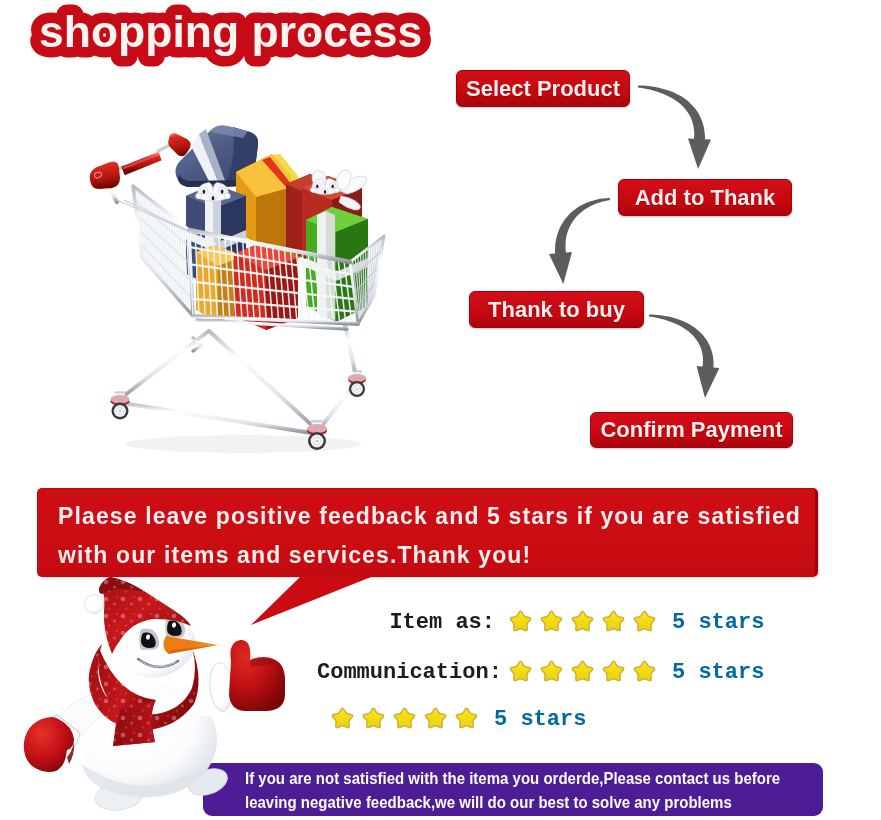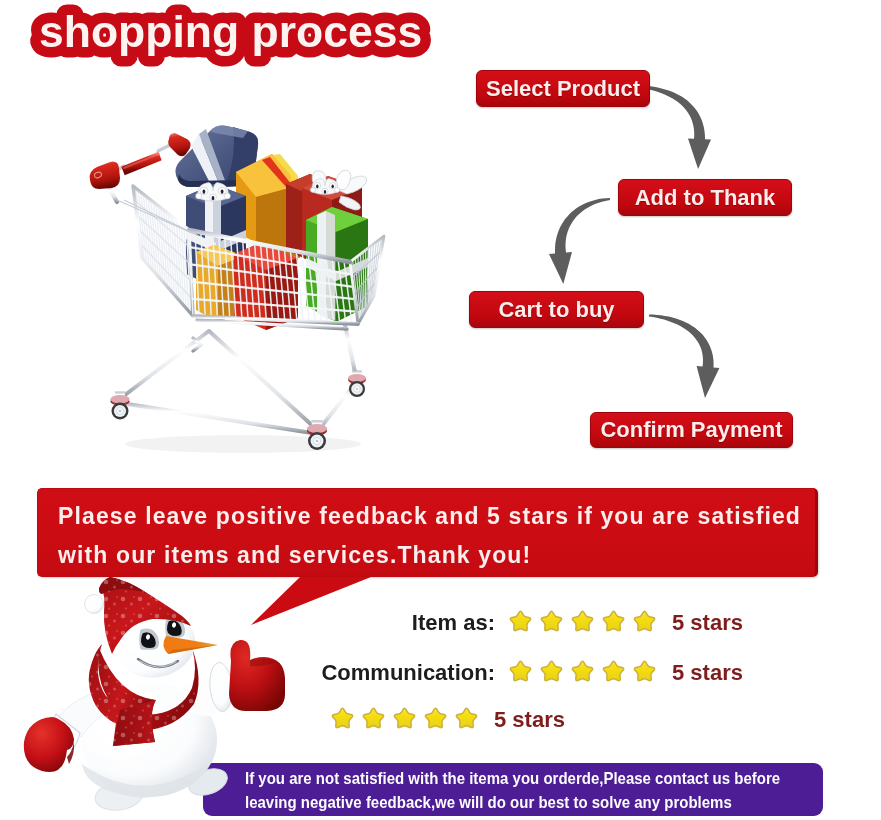--- a/index.html
+++ b/index.html
@@ -37,26 +37,26 @@
   #snowman-svg{left:0;top:570px;}
   #bubble-tail{left:251px;top:577px;}
   #graybar{left:203px;top:763px;width:620px;height:53px;border-radius:9px;background:#4c1d95;}
   #graybar .gline{color:#fdfdfd;font-weight:bold;font-size:15px;position:absolute;left:42px;white-space:nowrap;
     transform:scaleY(1.1);transform-origin:left top;}
   #graybar .g1{top:6px;}
   #graybar .g2{top:30px;}
 
   
 
-  .rate-row{position:absolute;left:317px;width:460px;height:26px;display:flex;}
+  .rate-row{position:absolute;left:317px;width:460px;height:26px;display:flex;font-family:Liberation Mono, monospace;}
   .rate-row .ratelabel{width:178px;text-align:right;white-space:nowrap;}
   .rate-row .stars{margin-left:13px;display:block;}
   .rate-row .ratevalue{margin-left:10px;white-space:nowrap;}
   .ratelabel{font-weight:bold;font-size:22px;color:#1d1d1d;line-height:26px;}
-  .ratevalue{font-weight:bold;font-size:22px;color:#7f1d1d;line-height:26px;}
+  .ratevalue{font-weight:bold;font-size:22px;color:#0369a1;line-height:26px;}
 
 </style>
 </head>
 <body>
 
 <div class="page">
 
   <svg class="abs" id="title-wrap" width="440" height="70" viewBox="0 0 440 70">
     <text x="39" y="47" class="title-out">shopping process</text>
     <text x="39" y="47" class="title-in">shopping process</text>
@@ -313,28 +313,28 @@
           </g>
 </g>
 </g>
 
   </svg>
   <svg class="abs" id="flow-arrows" width="881" height="460" viewBox="0 0 881 460">
     <path d="M637.9,87.5 L641.9,88.1 L645.7,88.8 L649.5,89.6 L653.2,90.6 L656.7,91.6 L660.2,92.8 L663.5,94.0 L666.7,95.4 L669.7,96.9 L672.6,98.6 L675.3,100.3 L677.9,102.1 L680.3,104.1 L682.5,106.1 L684.5,108.3 L686.4,110.5 L688.1,112.9 L689.5,115.3 L690.8,117.8 L691.9,120.5 L692.7,123.2 L693.4,126.1 L693.9,129.1 L694.2,132.2 L694.2,135.4 L694.0,138.8 L688.0,138.5 L698.1,169.0 L711.0,139.5 L705.0,139.2 L704.9,135.1 L704.5,131.2 L703.9,127.4 L702.9,123.7 L701.8,120.2 L700.3,116.9 L698.7,113.7 L696.8,110.8 L694.7,108.0 L692.4,105.4 L690.0,102.9 L687.4,100.6 L684.6,98.6 L681.7,96.6 L678.6,94.9 L675.4,93.3 L672.1,91.8 L668.7,90.5 L665.1,89.4 L661.5,88.4 L657.8,87.5 L654.0,86.8 L650.1,86.3 L646.2,85.8 L642.1,85.6 L638.1,85.5 Z" fill="#5d5d5d"></path>
     <path d="M609.9,198.0 L606.1,198.2 L602.3,198.6 L598.7,199.1 L595.2,199.9 L591.8,200.9 L588.6,202.0 L585.4,203.3 L582.4,204.7 L579.5,206.3 L576.7,208.1 L574.1,210.0 L571.6,212.1 L569.3,214.3 L567.2,216.7 L565.1,219.1 L563.3,221.7 L561.6,224.5 L560.1,227.3 L558.8,230.3 L557.7,233.3 L556.7,236.5 L556.0,239.8 L555.4,243.1 L555.1,246.5 L555.0,250.0 L555.0,253.5 L549.0,254.0 L563.3,283.9 L572.0,252.0 L566.0,252.5 L565.7,249.6 L565.5,246.8 L565.5,244.0 L565.7,241.2 L566.0,238.5 L566.5,235.8 L567.2,233.2 L568.0,230.7 L569.0,228.2 L570.2,225.8 L571.5,223.4 L572.9,221.2 L574.5,218.9 L576.3,216.8 L578.3,214.8 L580.4,212.9 L582.7,211.0 L585.1,209.3 L587.7,207.7 L590.4,206.2 L593.3,204.8 L596.4,203.6 L599.6,202.5 L602.9,201.5 L606.4,200.7 L610.1,200.0 Z" fill="#5d5d5d"></path>
     <path d="M648.9,316.5 L652.9,317.1 L656.7,317.8 L660.5,318.7 L664.1,319.6 L667.6,320.7 L671.0,321.9 L674.2,323.2 L677.4,324.6 L680.3,326.1 L683.1,327.7 L685.8,329.5 L688.3,331.3 L690.6,333.3 L692.7,335.3 L694.6,337.4 L696.3,339.7 L697.9,342.0 L699.2,344.3 L700.3,346.8 L701.3,349.3 L702.0,351.9 L702.5,354.6 L702.9,357.4 L703.0,360.3 L702.9,363.4 L702.5,366.5 L696.6,365.9 L705.0,397.9 L719.4,368.1 L713.5,367.5 L713.6,363.6 L713.4,359.8 L712.9,356.1 L712.1,352.6 L711.1,349.2 L709.8,346.0 L708.3,342.9 L706.6,340.0 L704.6,337.2 L702.5,334.6 L700.1,332.2 L697.6,329.9 L694.9,327.8 L692.1,325.9 L689.1,324.1 L686.0,322.5 L682.8,321.0 L679.4,319.7 L676.0,318.5 L672.4,317.5 L668.7,316.6 L664.9,315.9 L661.1,315.3 L657.1,314.9 L653.1,314.6 L649.1,314.5 Z" fill="#5d5d5d"></path>
   </svg>
-  <div class="flowbtn" style="left:476px;top:70px;width:172px;height:35px;">
+  <div class="flowbtn" style="left:456px;top:70px;width:172px;height:35px;">
     <span>Select Product</span>
   </div>
   <div class="flowbtn" style="left:618px;top:179px;width:172px;height:35px;">
     <span>Add to Thank</span>
   </div>
   <div class="flowbtn" style="left:469px;top:291px;width:173px;height:35px;">
-    <span>Cart to buy</span>
+    <span>Thank to buy</span>
   </div>
   <div class="flowbtn" style="left:590px;top:412px;width:201px;height:34px;">
     <span>Confirm Payment</span>
   </div>
 
   <div class="abs" id="bubble">
     <div class="line l1">Plaese leave positive feedback and 5 stars if you are satisfied</div>
     <div class="line l2">with our items and services.Thank you!</div>
   </div>
 

